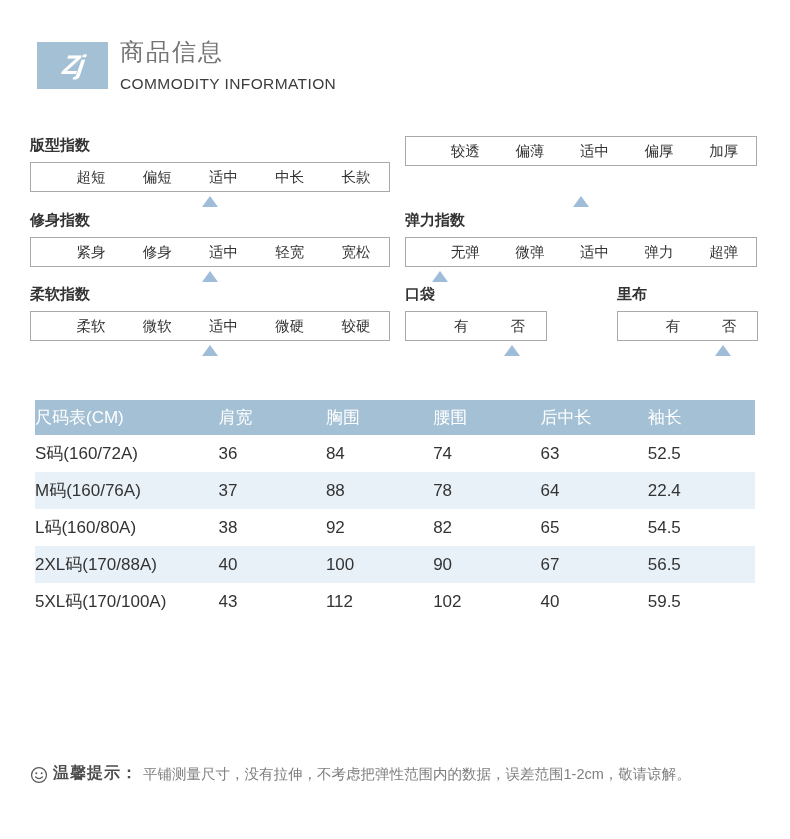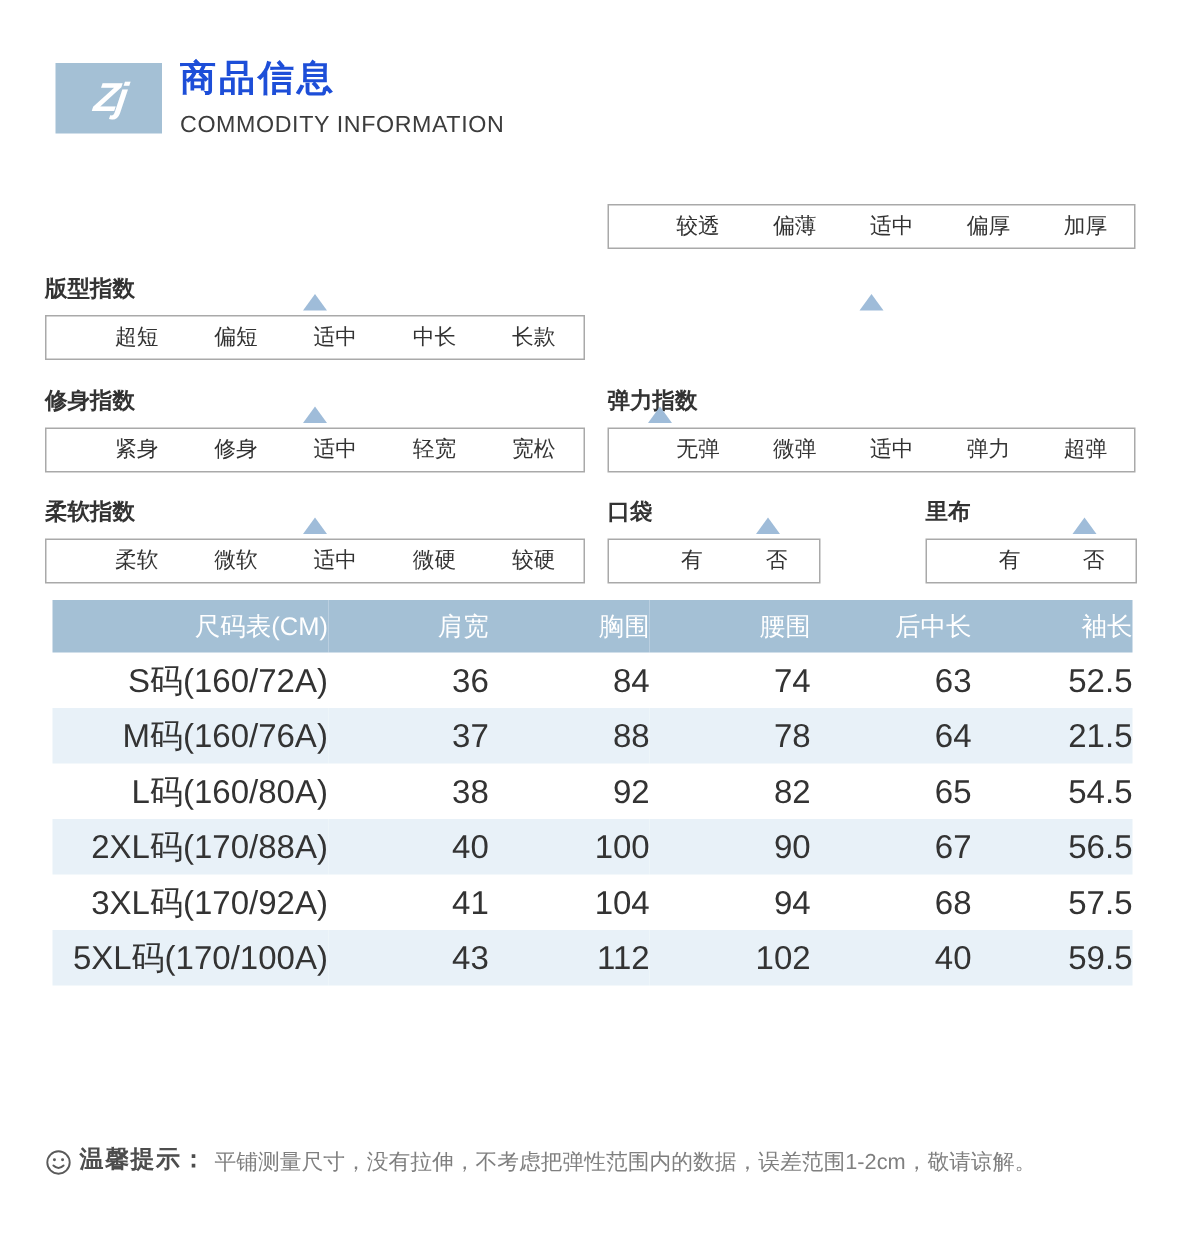--- a/index.html
+++ b/index.html
@@ -20,49 +20,49 @@
   
   .logo{
     position:absolute;left:37px;top:42px;width:71px;height:47px;
     background:var(--accent-blue);display:flex;align-items:center;justify-content:center;
   }
   .logo span{
     color:#ffffff;font-style:italic;font-weight:bold;font-size:27px;
     transform:skewX(-8deg);letter-spacing:-2px;
   }
   .title-wrap{position:absolute;left:120px;top:36px;}
-  .page-title{font-size:24px;font-weight:700;color:#1d4ed8;letter-spacing:2px;}
+  .page-title{font-size:24px;font-weight:400;color:#737373;letter-spacing:2px;}
   .page-subtitle{font-size:15.5px;font-weight:500;color:#3c3c3c;margin-top:7px;letter-spacing:.4px;}
   
   .scale{position:absolute;}
-  .scale-label{font-size:15px;font-weight:600;color:var(--text-dark);height:26px;line-height:18px;margin-top:48px;}
+  .scale-label{font-size:15px;font-weight:600;color:var(--text-dark);height:26px;line-height:18px;}
   .scale-box{
     height:30px;border:1px solid var(--border-gray);display:flex;background:#fff;padding-left:27px;
   }
   .scale-box .cell{
     flex:1;text-align:center;line-height:28px;font-size:14.5px;color:var(--text-dark);
     white-space:nowrap;
   }
   .arrow{
     position:absolute;top:60px;width:0;height:0;transform:translateX(-50%);
     border-left:8px solid transparent;border-right:8px solid transparent;
     border-bottom:11px solid var(--arrow-blue);
   }
   
   .size-table{
     position:absolute;left:35px;top:400px;width:720px;
     border-collapse:collapse;table-layout:fixed;
   }
   .size-table th{
     background:var(--accent-blue);color:#ffffff;font-weight:normal;
-    font-size:17px;height:35px;text-align:right;
+    font-size:17px;height:35px;text-align:left;
   }
   .size-table th:first-child{width:25.5%;}
   .size-table td{
-    height:37px;text-align:right;font-size:22px;color:var(--text-dark);
+    height:37px;text-align:left;font-size:17px;color:var(--text-dark);
   }
   .size-table tbody tr:nth-child(even){background:var(--stripe-blue);}
   
   .tip{
     position:absolute;left:30px;top:763px;width:740px;
     display:flex;align-items:flex-end;gap:5px;white-space:nowrap;
   }
   .tip-label{font-size:16px;font-weight:600;color:#4d4d4d;letter-spacing:1px;}
   .tip-text{font-size:14.5px;color:var(--text-muted);}
 </style>
@@ -173,45 +173,37 @@
       <td>74</td>
       <td>63</td>
       <td>52.5</td>
     </tr>
     <tr>
       <td>M码(160/76A)</td>
       <td>37</td>
       <td>88</td>
       <td>78</td>
       <td>64</td>
-      <td>21.5</td>
+      <td>22.4</td>
     </tr>
     <tr>
       <td>L码(160/80A)</td>
       <td>38</td>
       <td>92</td>
       <td>82</td>
       <td>65</td>
       <td>54.5</td>
     </tr>
     <tr>
       <td>2XL码(170/88A)</td>
       <td>40</td>
       <td>100</td>
       <td>90</td>
       <td>67</td>
       <td>56.5</td>
-    </tr>
-    <tr>
-      <td>3XL码(170/92A)</td>
-      <td>41</td>
-      <td>104</td>
-      <td>94</td>
-      <td>68</td>
-      <td>57.5</td>
     </tr>
     <tr>
       <td>5XL码(170/100A)</td>
       <td>43</td>
       <td>112</td>
       <td>102</td>
       <td>40</td>
       <td>59.5</td>
     </tr>
   </tbody>

